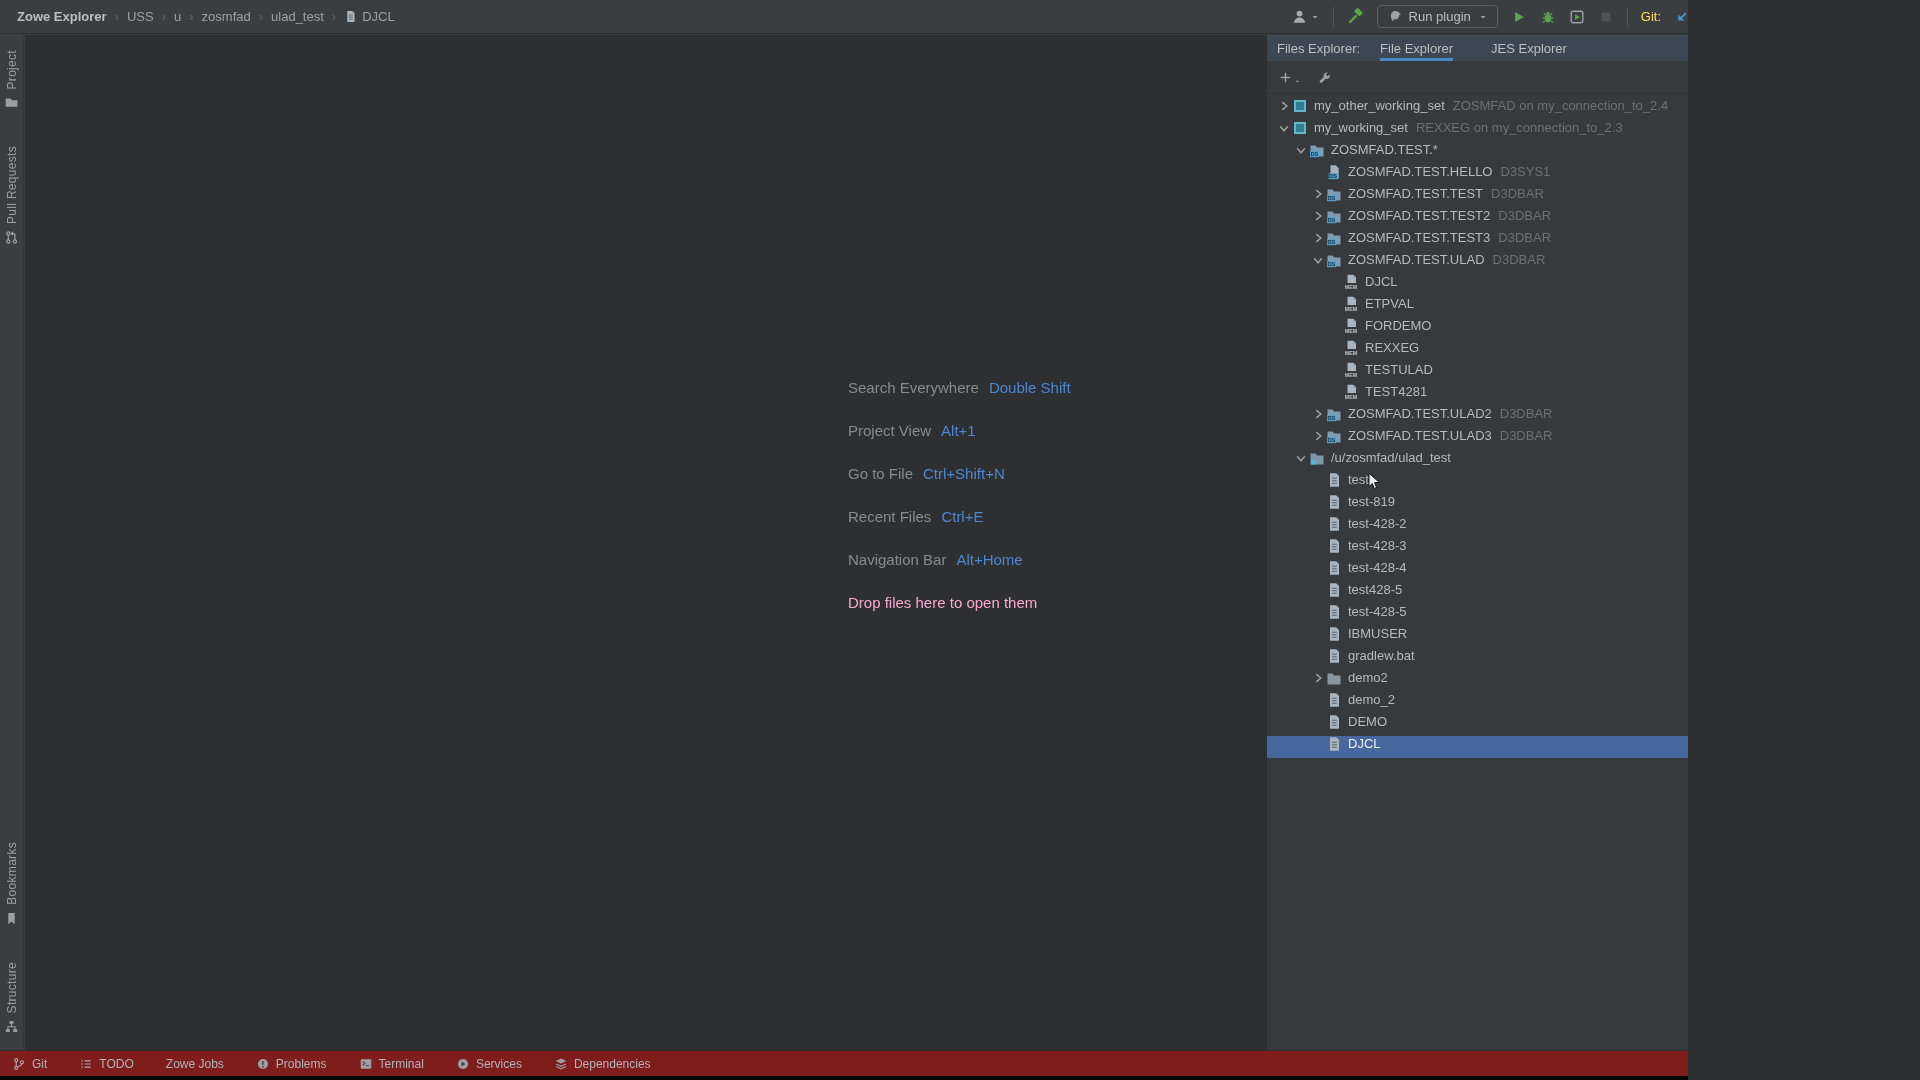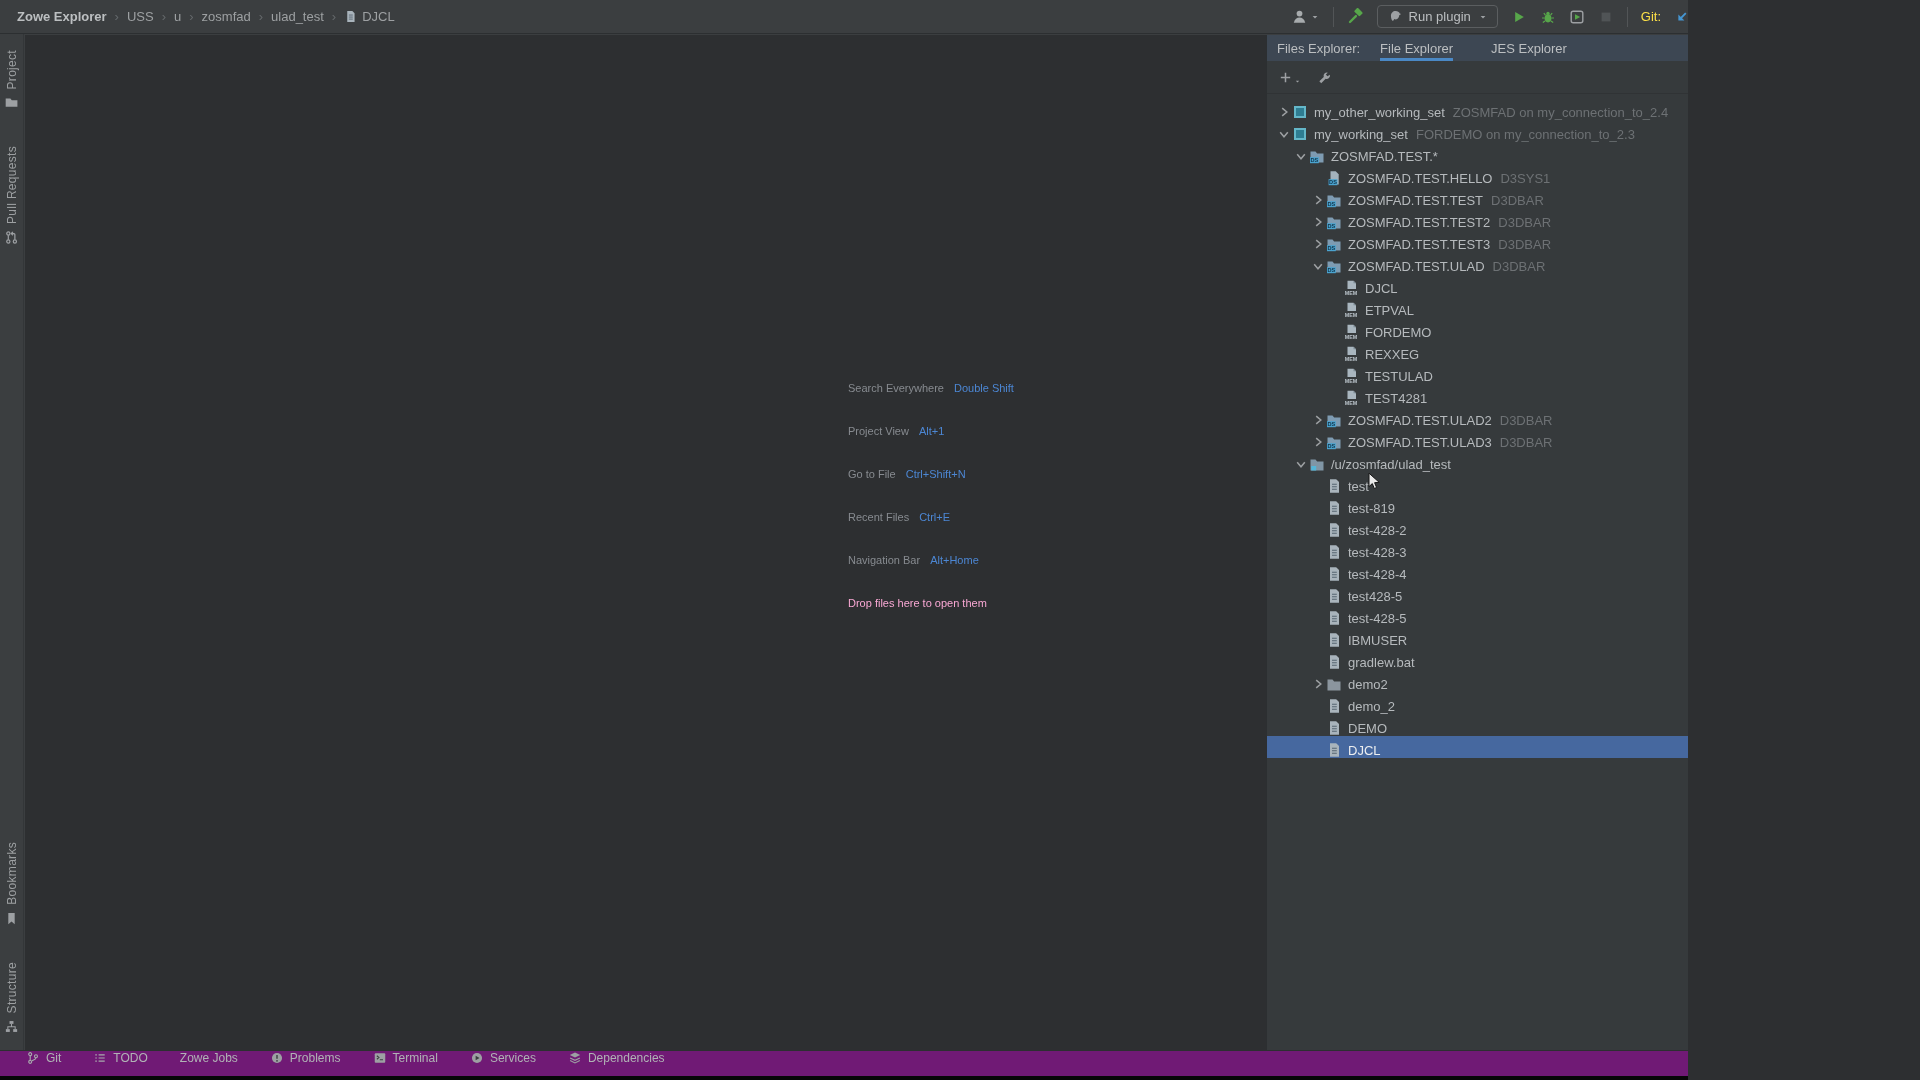--- a/index.html
+++ b/index.html
@@ -32,51 +32,51 @@
   .stripe-group{display:flex;flex-direction:column;align-items:center;gap:28px;padding:12px 0}
   .stripe-btn{display:flex;flex-direction:column;align-items:center;gap:6px;color:#9da0a2;
     font-size:12px;letter-spacing:.3px;padding:4px 0;width:24px}
   .stripe-btn .vtext-up{writing-mode:vertical-rl;transform:rotate(180deg)}
   .stripe-btn .vtext-down{writing-mode:vertical-rl}
   .stripe-btn.active{background:#474b4d}
 
   
   .editor{position:absolute;left:25px;top:35px;width:1241px;height:1015px;background:#2d2f31}
   .shortcuts{position:absolute;left:848px;top:366px}
-  .sc-row{height:43px;display:flex;align-items:center;gap:10px;font-size:11px;white-space:nowrap}
+  .sc-row{height:43px;display:flex;align-items:center;gap:10px;font-size:15px;white-space:nowrap}
   .sc-label{color:#878b90}
   .sc-keys{color:#4c87d4}
   .sc-hint{color:#f9a8d4}
 
   
   .panel{position:absolute;left:1266px;top:35px;width:630px;height:1015px;background:#363a3c;
     border-left:1px solid #2c2f31}
   .panel-header{height:26px;background:#3d4753;display:flex;align-items:center;padding:0 10px;gap:20px}
   .panel-title{font-size:13px;color:#bcbfc1;white-space:nowrap}
   .panel-tabs{display:flex;gap:38px;height:100%;align-items:stretch}
   .panel-tab{display:flex;align-items:center;font-size:13px;color:#bcbfc1;border-bottom:3px solid transparent;
     padding-top:3px;cursor:default;white-space:nowrap}
   .panel-tab.active{border-bottom-color:#4a88c5}
   .panel-header-right{margin-left:auto;display:flex;gap:15px;align-items:center}
   .panel-toolbar{height:33px;display:flex;align-items:center;gap:16px;padding:0 11px;
     border-bottom:1px solid #303335}
   .pt-btn{display:inline-flex;align-items:flex-end;gap:1px}
 
   .tree{position:absolute;top:60px;left:0;right:0;bottom:0;overflow:hidden;padding-top:3px;font-size:13px}
-  .tree-row{height:22px;display:flex;align-items:flex-end;white-space:nowrap}
+  .tree-row{height:22px;display:flex;align-items:flex-start;white-space:nowrap}
   .tree-row.selected{background:#46689f}
   .tw{width:17px;flex:0 0 17px;display:inline-flex;align-items:center;justify-content:center;line-height:0}
   .ticon{width:16px;flex:0 0 16px;margin-right:6px}
   .tlabel{color:#b6babd}
   .tree-row.selected .tlabel{color:#eceef0}
   .tsuffix{color:#6d7174;margin-left:8px}
 
   
-  .statusbar{position:absolute;left:0;top:1050px;width:1920px;height:26px;background:#701a75;
-    border-top:1px solid #2c2f31;display:flex;align-items:flex-start;padding-left:26px;gap:32px;
+  .statusbar{position:absolute;left:0;top:1050px;width:1920px;height:26px;background:#7f1d1d;
+    border-top:1px solid #2c2f31;display:flex;align-items:center;padding-left:12px;gap:32px;
     font-size:12px;color:#b0b3b5}
   .sb-item{display:inline-flex;align-items:center;gap:6px;cursor:default;white-space:nowrap}
   .black-strip{position:absolute;left:0;top:1076px;width:1920px;height:4px;background:#070707}
 
   .cursor{position:absolute;left:1366px;top:472px;width:18px;height:20px;pointer-events:none}
 </style>
 </head>
 <body>
 
 <div id="app">
@@ -401,21 +401,21 @@
             <svg width="16" height="16" viewBox="0 0 16 16">
               <path d="M4.2 6.2l3.8 4.6 3.8-4.6" fill="none" stroke="#9da0a3" stroke-width="1.5"></path>
             </svg>
           </span>
           <span class="icn ticon">
             <svg width="16" height="16" viewBox="0 0 16 16">
               <rect x="3" y="3" width="10" height="10" fill="#2e7d92" stroke="#64b7c9" stroke-width="2"></rect>
             </svg>
           </span>
           <span class="tlabel">my_working_set</span>
-          <span class="tsuffix">FORDEMO on my_connection_to_2.3</span>
+          <span class="tsuffix">REXXEG on my_connection_to_2.3</span>
         </div>
         <div class="tree-row" style="padding-left:25px">
           <span class="tw">
             <svg width="16" height="16" viewBox="0 0 16 16">
               <path d="M4.2 6.2l3.8 4.6 3.8-4.6" fill="none" stroke="#9da0a3" stroke-width="1.5"></path>
             </svg>
           </span>
           <span class="icn ticon">
             <svg width="16" height="16" viewBox="0 0 16 16">
               <path d="M1.5 3.5h5l1.6 2h6.4v9h-13z" fill="#7e9bb2"></path>

